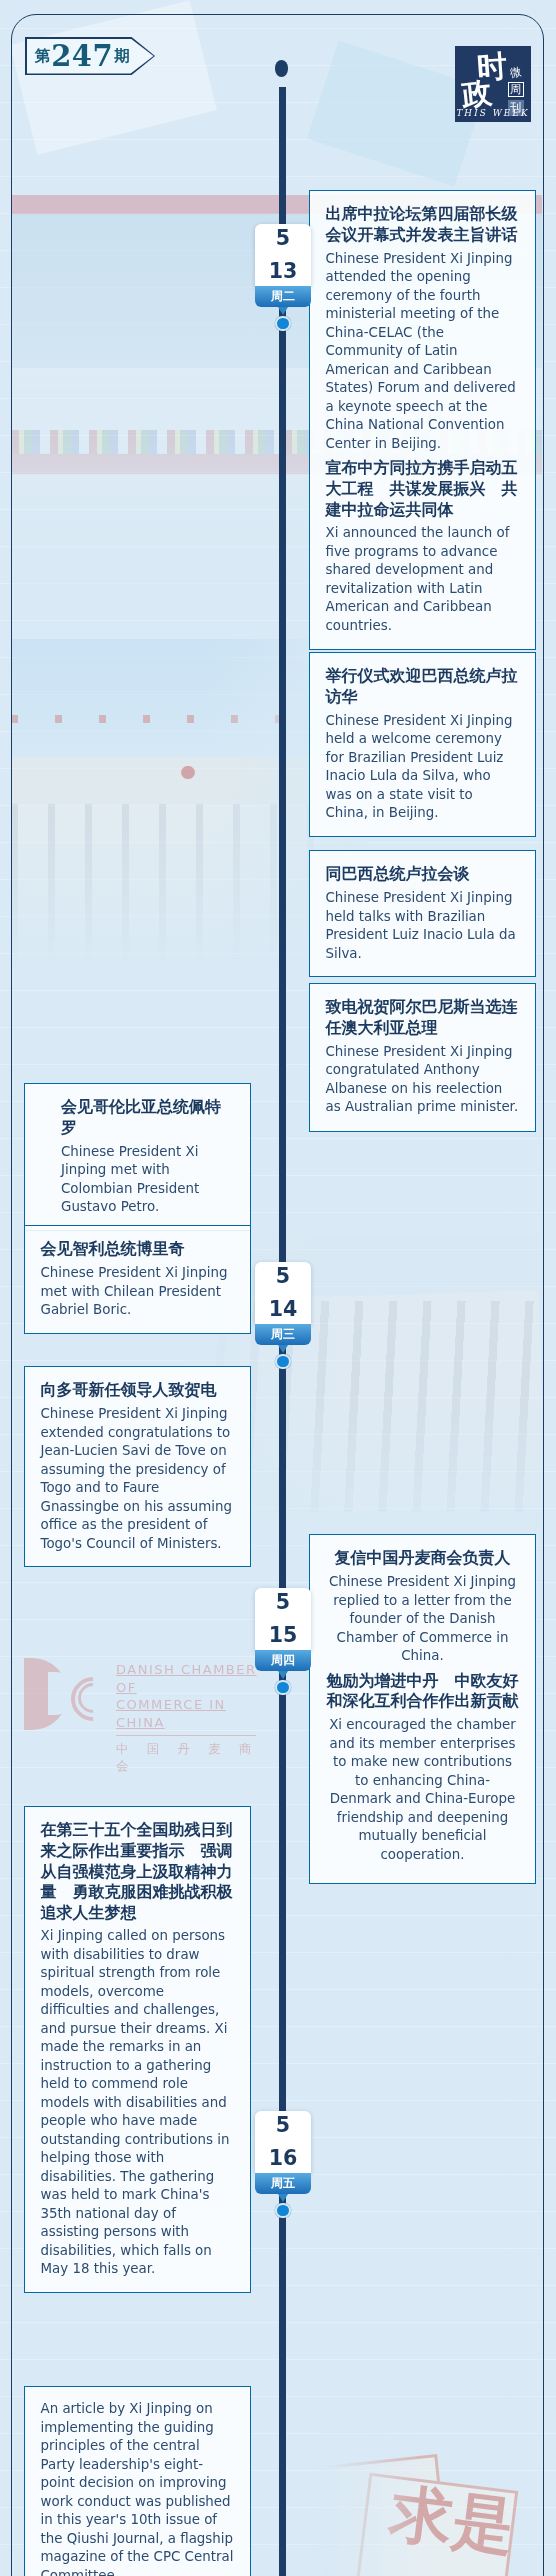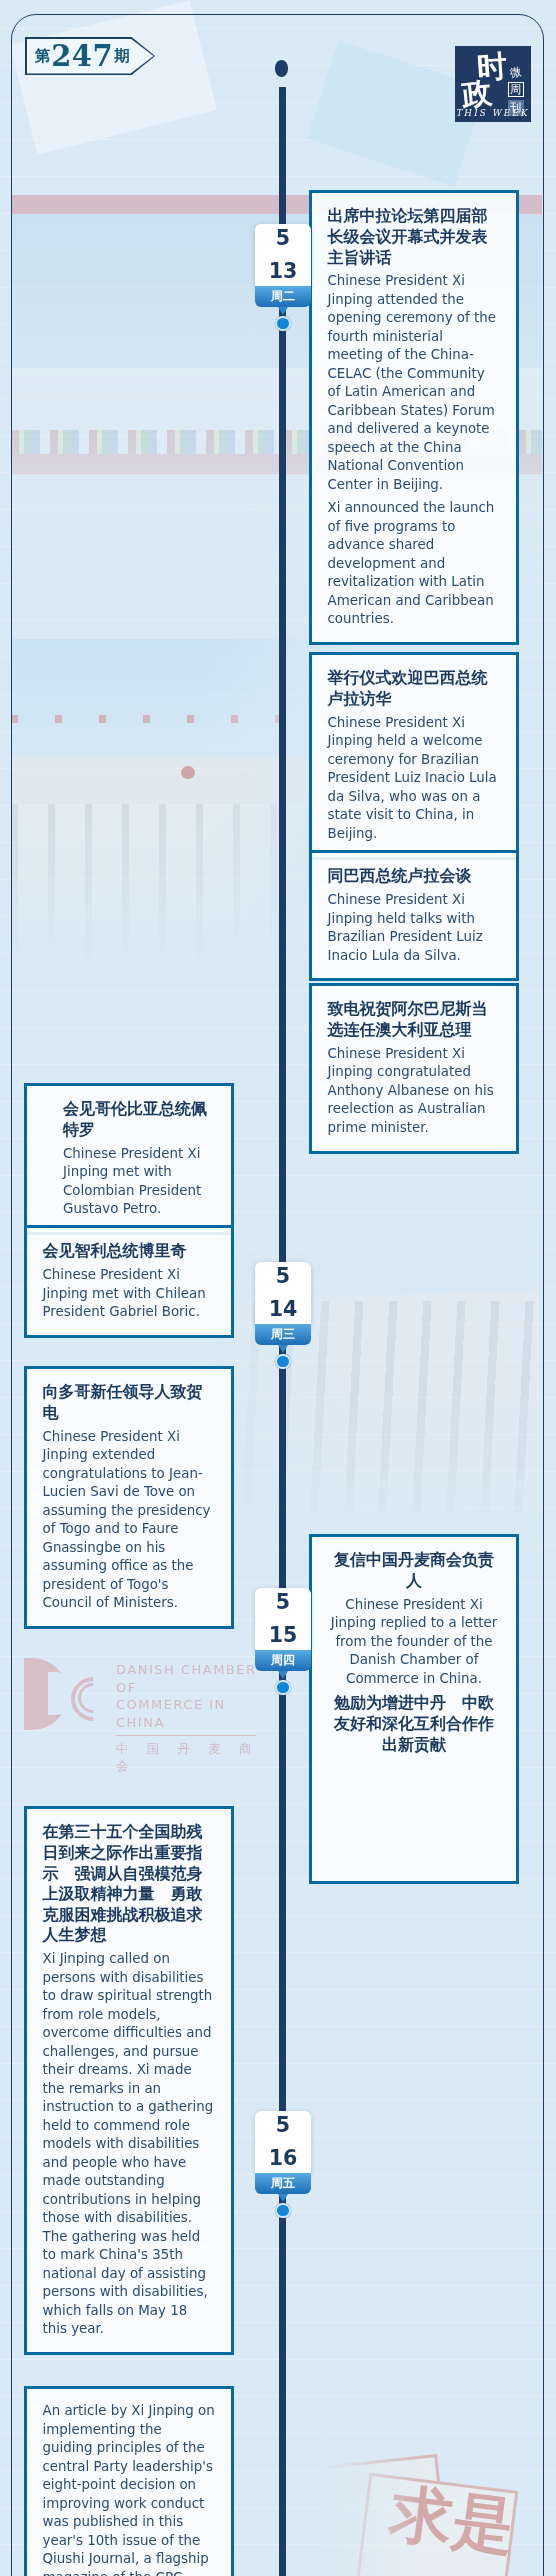--- a/index.html
+++ b/index.html
@@ -74,21 +74,21 @@
   .dcc-mark{position:absolute;left:0;top:2.1px;width:72px;height:72px;}
   .dcc-mark .sq{position:absolute;left:0;top:0;width:44px;height:72px;background:#d7a3a8;
     border-radius:0 36px 36px 0;}
   .dcc-mark .cut{position:absolute;left:24px;top:14.4px;width:29px;height:43px;background:#d9eaf6;
     border-radius:0 21.6px 21.6px 0;}
   .dcc-mark .a1{position:absolute;left:47px;top:18.5px;width:36px;height:36px;border:4.1px solid #d7a3a8;
     border-radius:50%;border-top-color:transparent;border-right-color:transparent;transform:rotate(45deg);}
   .dcc-mark .a2{position:absolute;left:54px;top:25px;width:24px;height:24px;border:3.6px solid #d7a3a8;
     border-radius:50%;border-top-color:transparent;border-right-color:transparent;transform:rotate(45deg);}
   .dcc-text{position:absolute;left:92px;top:5.2px;width:155px;}
-  .dcc-text .l{font-size:13px;letter-spacing:1.5px;line-height:17.5px;}
+  .dcc-text .l{font-size:13px;letter-spacing:1.5px;line-height:17.5px;text-decoration:underline;}
   .dcc-text .rule{height:1px;background:#d7a3a8;margin:4.1px 0 5.2px;width:140px;}
   .dcc-text .cjk{font-size:12.4px;letter-spacing:7.2px;}
 
   
   .issue{position:absolute;left:25px;top:37px;width:130px;height:38px;}
   .issue .outer{position:absolute;inset:0;background:#1c3c64;
     clip-path:polygon(0 0,82% 0,100% 50%,82% 100%,0 100%);}
   .issue .inner{position:absolute;inset:1.5px;background:#eef7fc;
     clip-path:polygon(0 0,82% 0,100% 50%,82% 100%,0 100%);
     display:flex;align-items:center;justify-content:flex-start;padding-left:8.2px;box-sizing:border-box;
@@ -121,22 +121,22 @@
   .db-rule{height:1.5px;background:#1c3a5f;width:78%;margin:0.5px auto 1px 6%;}
   .db-tab{background:linear-gradient(180deg,#58abe2,#1b6db6);color:#fff;font-size:12px;line-height:20.6px;
     border-radius:0 0 6.2px 6.2px;font-weight:700;}
   .db-tip{width:0;height:0;margin:0 auto;
     border-left:5.7px solid transparent;border-right:5.7px solid transparent;border-top:8.2px solid #2e86c9;}
   .db-dot{width:11.3px;height:11.3px;margin:1px auto 0;border-radius:50%;
     background:#1285d6;border:2.6px solid #d3e9f7;box-shadow:0 0 0 0.5px rgba(40,90,140,.35);}
   .pos-d1{top:224px;} .pos-d2{top:1262px;} .pos-d3{top:1588px;} .pos-d4{top:2111px;}
 
   
-  .card{position:absolute;width:210px;box-sizing:border-box;
-    background:rgba(251,254,255,.9);border:3px solid #0369a1;padding:13.4px 15.5px;z-index:4;}
+  .card{position:absolute;width:227px;box-sizing:border-box;
+    background:rgba(251,254,255,.9);border:1px solid #0369a1;padding:13.4px 15.5px;z-index:4;}
   .card .cn{font-family:"DejaVu Serif","Liberation Serif",serif;font-weight:700;
     font-size:16px;line-height:20.6px;color:#1c3a5f;margin:0 0 4.1px;}
   .card .en{font-size:13.4px;line-height:18.5px;color:#2c4b71;margin:0 0 5.2px;}
   .card .en:last-child{margin-bottom:0;}
   .c1{top:190px;left:309px;min-height:431px;}
   .c2{top:652px;left:309px;min-height:166px;}
   .c3{top:850px;left:309px;min-height:118px;}
   .c4{top:983px;left:309px;min-height:149px;}
   .c5{top:1083px;left:24px;min-height:107px;padding-left:36px;}
   .c6{top:1225px;left:24px;min-height:104px;}
@@ -258,20 +258,21 @@
     <span class="db-d">16</span>
   </div>
   <div class="db-tab">周五</div>
   <div class="db-tip"></div>
   <div class="db-dot"></div>
 </div>
 
 <div class="card c1">
   <p class="cn">出席中拉论坛第四届部长级会议开幕式并发表主旨讲话</p>
   <p class="en">Chinese President Xi Jinping attended the opening ceremony of the fourth ministerial meeting of the China-CELAC (the Community of Latin American and Caribbean States) Forum and delivered a keynote speech at the China National Convention Center in Beijing.</p>
+  <p class="cn">宣布中方同拉方携手启动五大工程　共谋发展振兴　共建中拉命运共同体</p>
   <p class="en">Xi announced the launch of five programs to advance shared development and revitalization with Latin American and Caribbean countries.</p>
 </div>
 <div class="card c2">
   <p class="cn">举行仪式欢迎巴西总统卢拉访华</p>
   <p class="en">Chinese President Xi Jinping held a welcome ceremony for Brazilian President Luiz Inacio Lula da Silva, who was on a state visit to China, in Beijing.</p>
 </div>
 <div class="card c3">
   <p class="cn">同巴西总统卢拉会谈</p>
   <p class="en">Chinese President Xi Jinping held talks with Brazilian President Luiz Inacio Lula da Silva.</p>
 </div>
@@ -288,20 +289,21 @@
   <p class="en">Chinese President Xi Jinping met with Chilean President Gabriel Boric.</p>
 </div>
 <div class="card c7">
   <p class="cn">向多哥新任领导人致贺电</p>
   <p class="en">Chinese President Xi Jinping extended congratulations to Jean-Lucien Savi de Tove on assuming the presidency of Togo and to Faure Gnassingbe on his assuming office as the president of Togo's Council of Ministers.</p>
 </div>
 <div class="card c8">
   <p class="cn">复信中国丹麦商会负责人</p>
   <p class="en">Chinese President Xi Jinping replied to a letter from the founder of the Danish Chamber of Commerce in China.</p>
   <p class="cn">勉励为增进中丹　中欧友好和深化互利合作作出新贡献</p>
+  <p class="en">Xi encouraged the chamber and its member enterprises to make new contributions to enhancing China-Denmark and China-Europe friendship and deepening mutually beneficial cooperation.</p>
 </div>
 <div class="card c9">
   <p class="cn">在第三十五个全国助残日到来之际作出重要指示　强调从自强模范身上汲取精神力量　勇敢克服困难挑战积极追求人生梦想</p>
   <p class="en">Xi Jinping called on persons with disabilities to draw spiritual strength from role models, overcome difficulties and challenges, and pursue their dreams. Xi made the remarks in an instruction to a gathering held to commend role models with disabilities and people who have made outstanding contributions in helping those with disabilities. The gathering was held to mark China's 35th national day of assisting persons with disabilities, which falls on May 18 this year.</p>
 </div>
 <div class="card c10">
   <p class="en">An article by Xi Jinping on implementing the guiding principles of the central Party leadership's eight-point decision on improving work conduct was published in this year's 10th issue of the Qiushi Journal, a flagship magazine of the CPC Central Committee.</p>
 </div>
 
 

